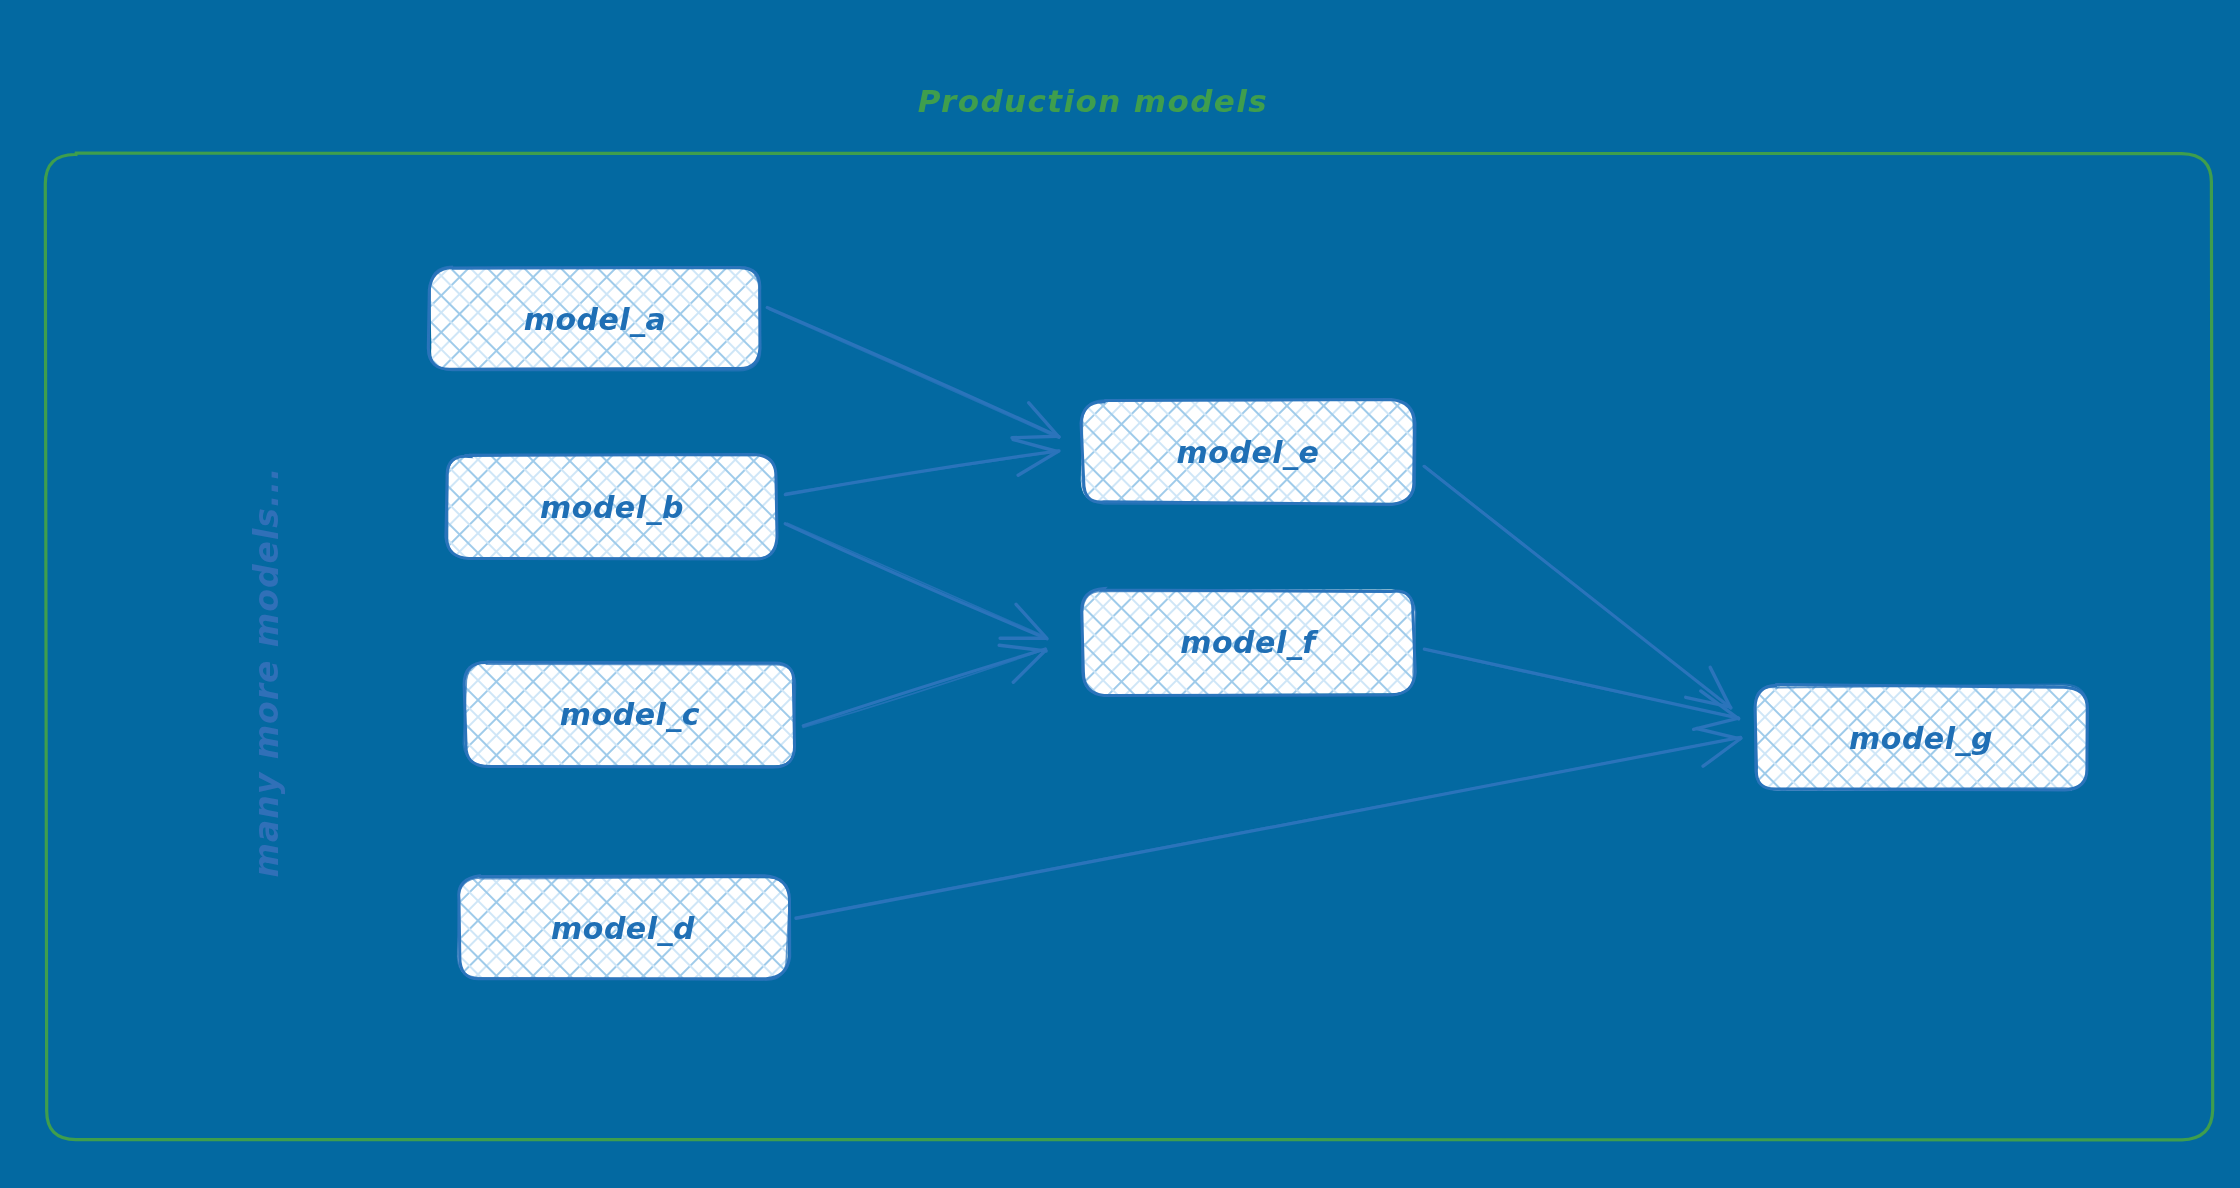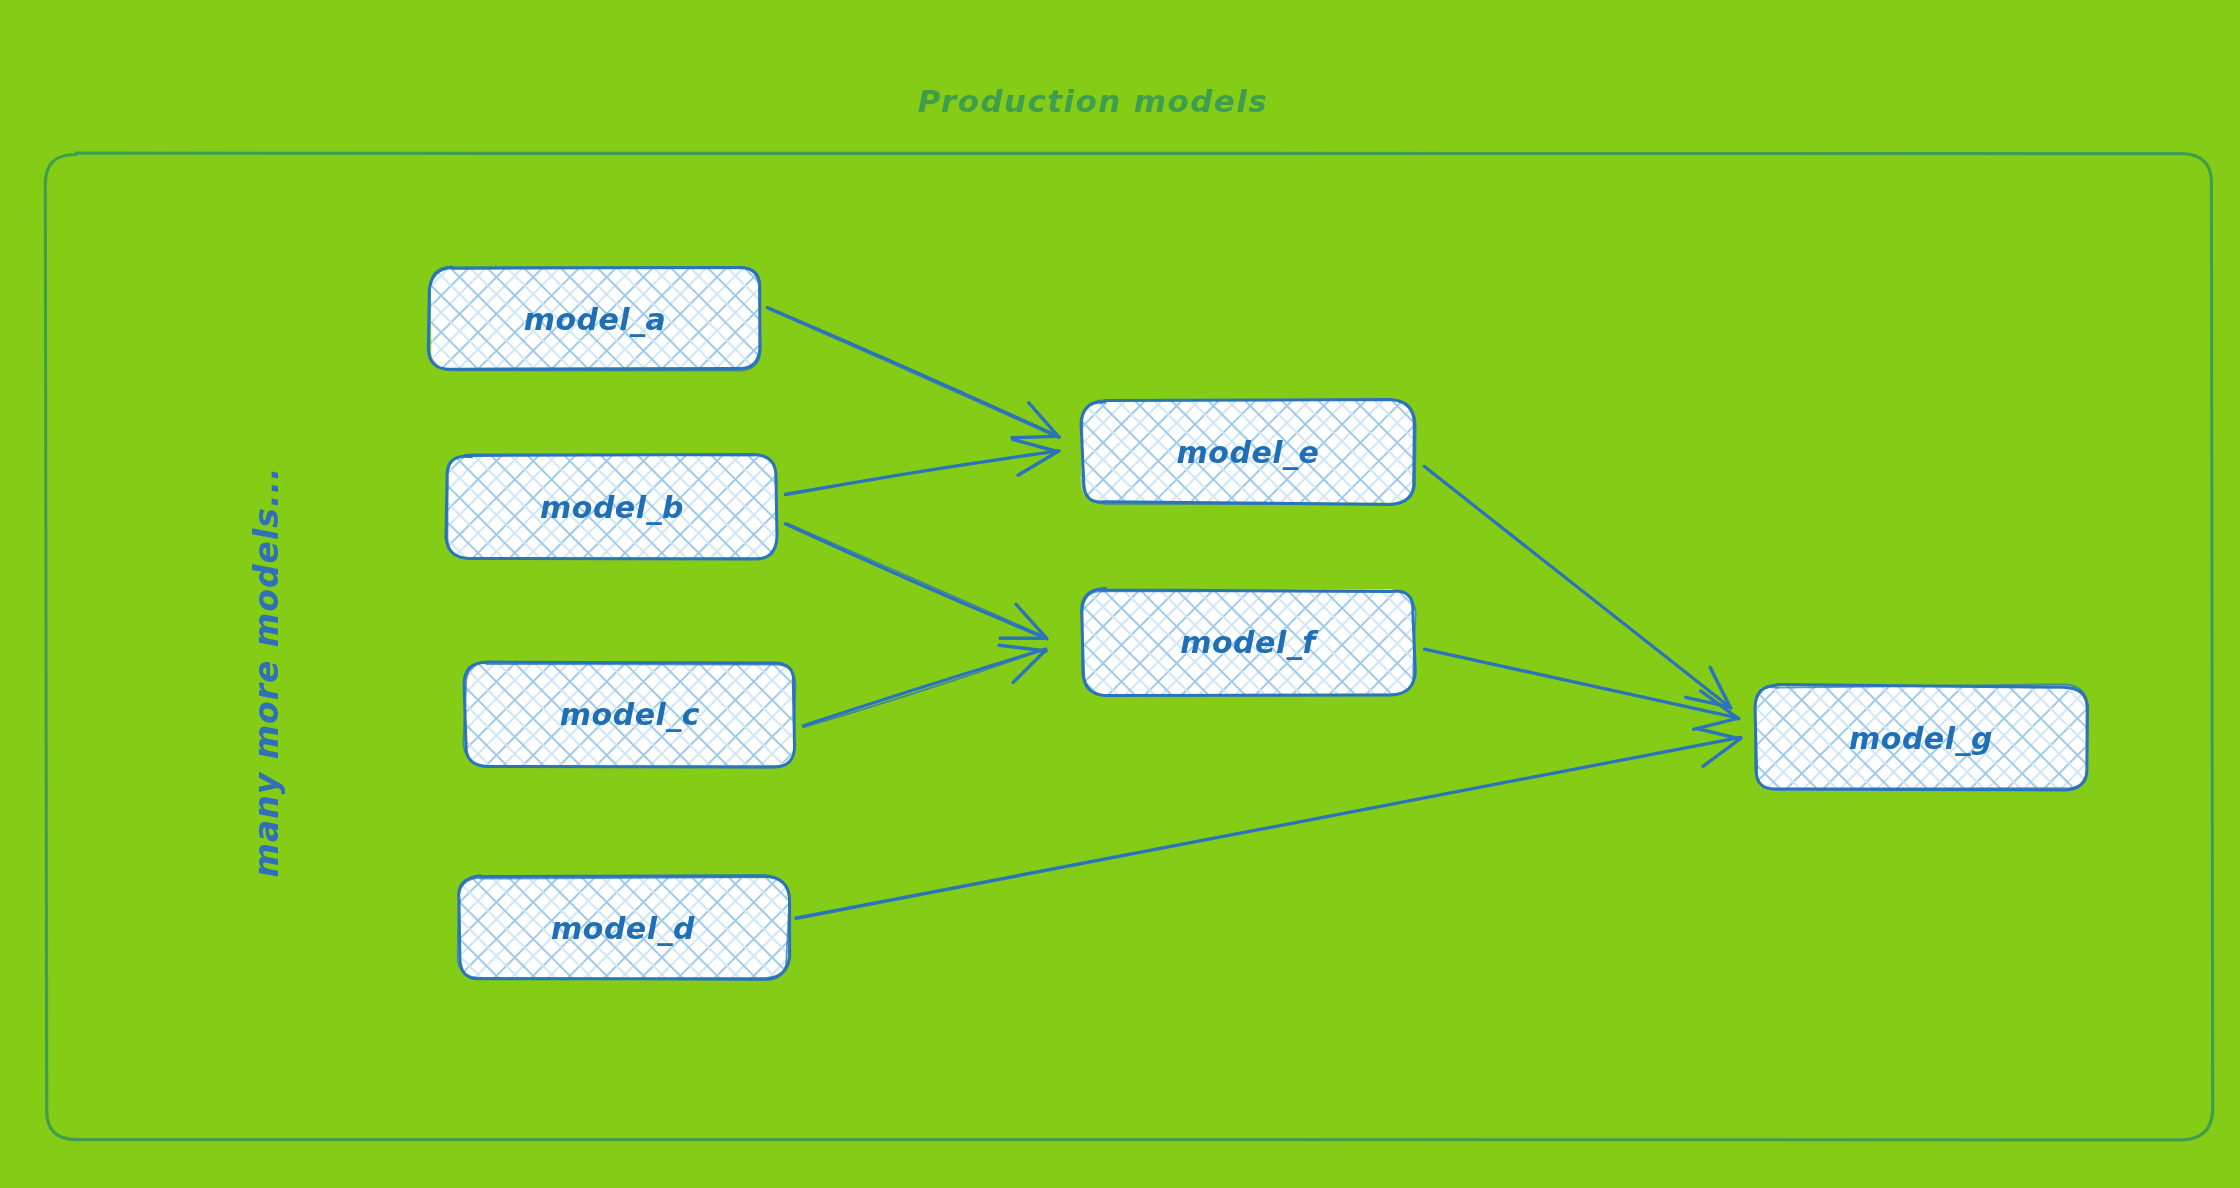--- a/index.html
+++ b/index.html
@@ -10,21 +10,21 @@
   body {
     width: 2240px;
     height: 1188px;
     font-family: "DejaVu Sans", sans-serif;
     overflow: hidden;
   }
   #stage {
     position: relative;
     width: 2240px;
     height: 1188px;
-    background: #84cc16;
+    background: #0369a1;
   }
   #diagram-svg {
     position: absolute;
     left: 0;
     top: 0;
     width: 2240px;
     height: 1188px;
   }
   .node-label {
     font-family: "DejaVu Sans", sans-serif;

